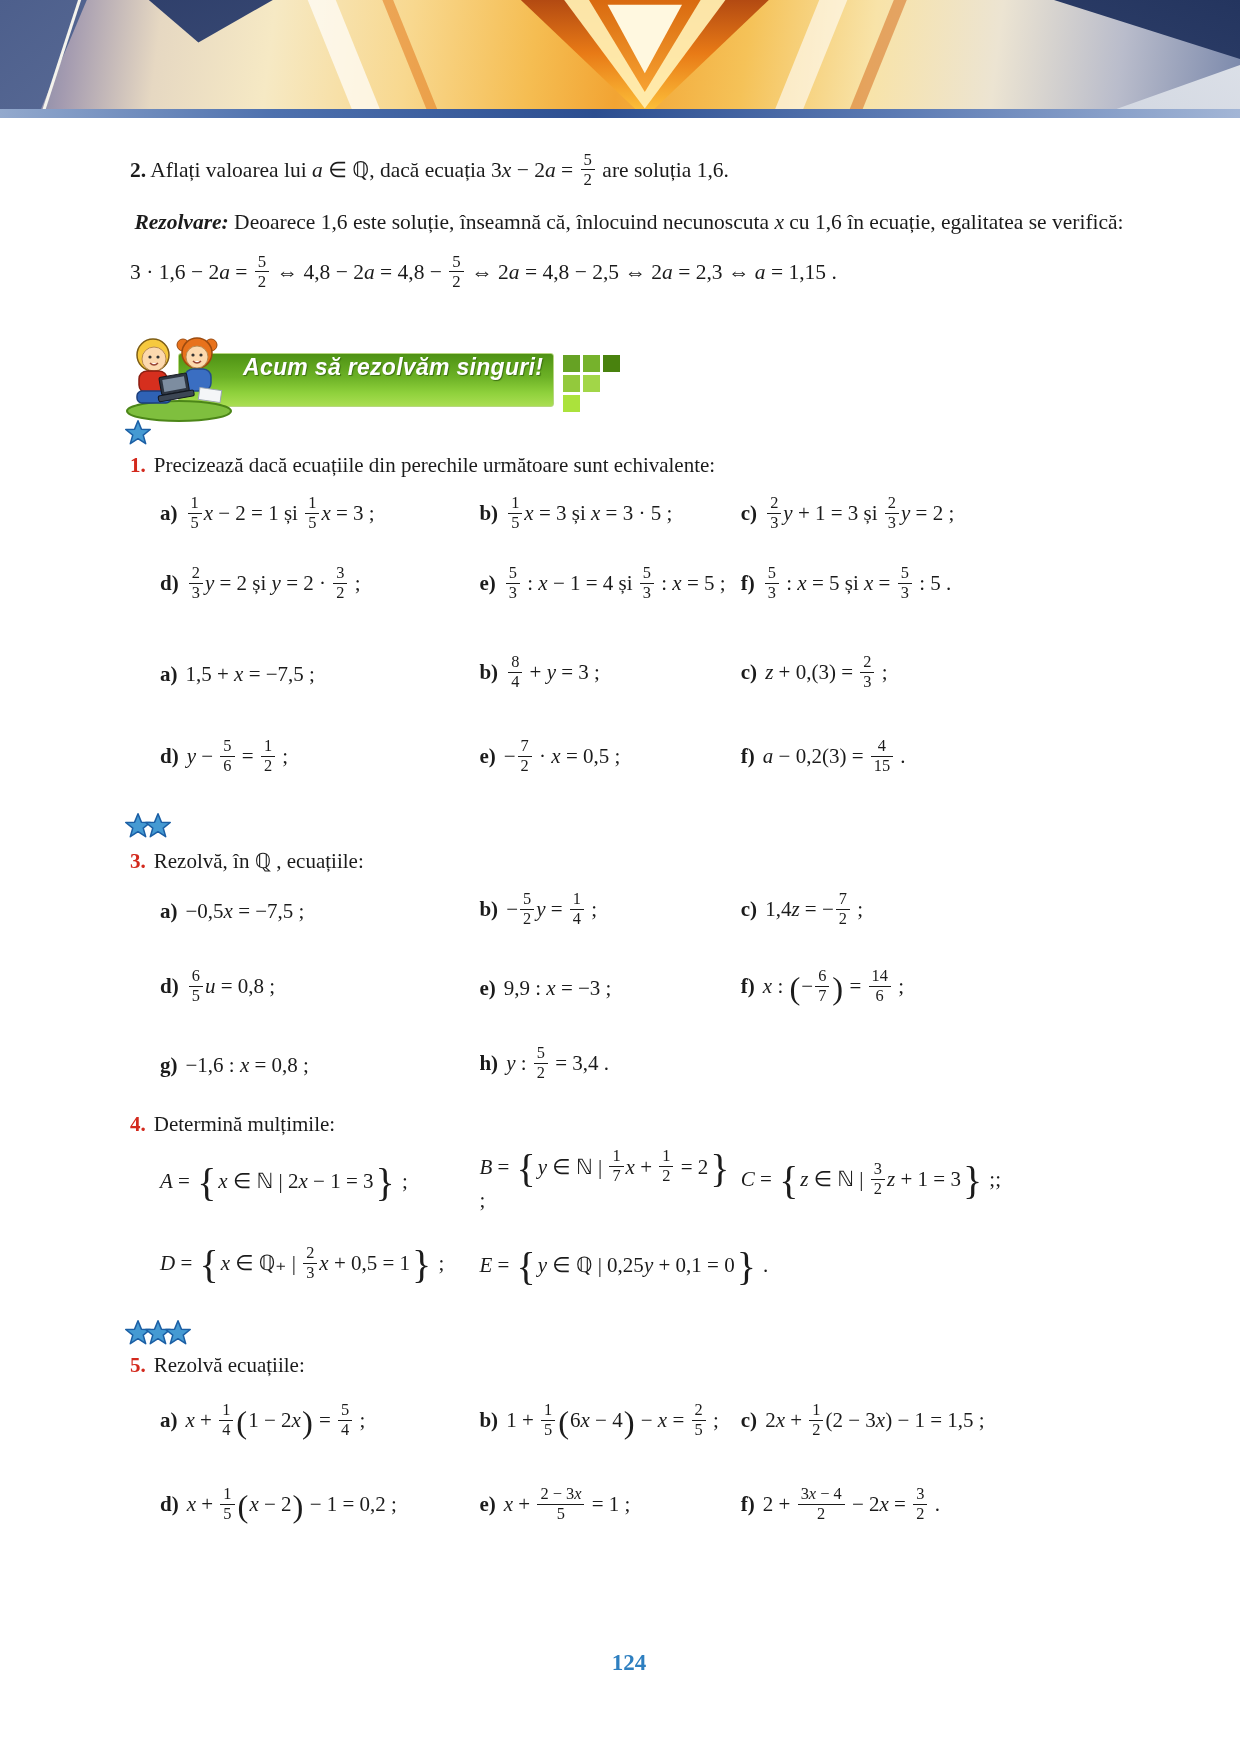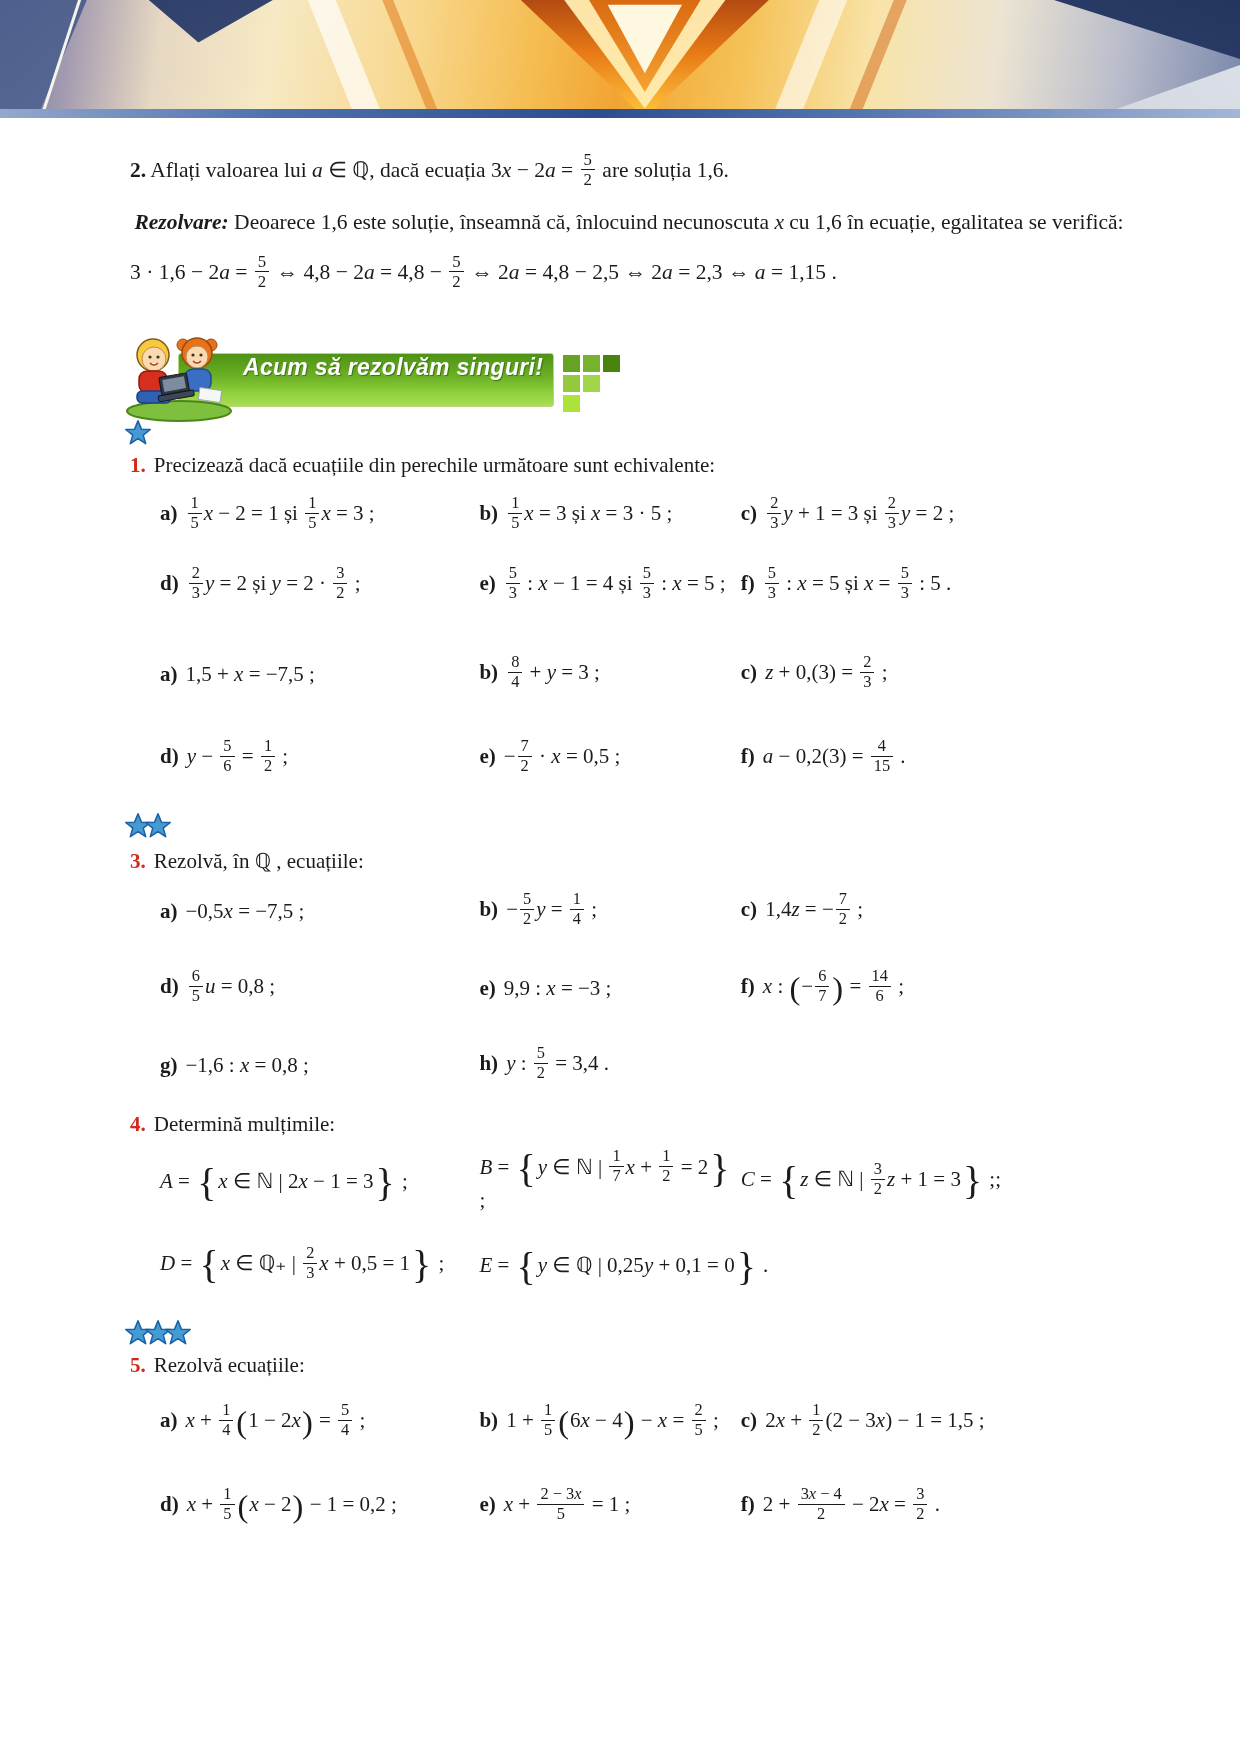--- a/index.html
+++ b/index.html
@@ -235,14 +235,15 @@
         <div class="item"><b class="lbl">b)</b><span>1 + <span class="frac"><span class="fn">1</span><span class="fd">5</span></span><span class="bigp">(</span>6<i>x</i> − 4<span class="bigp">)</span> − <i>x</i> = <span class="frac"><span class="fn">2</span><span class="fd">5</span></span> ;</span></div>
         <div class="item"><b class="lbl">c)</b><span>2<i>x</i> + <span class="frac"><span class="fn">1</span><span class="fd">2</span></span>(2 − 3<i>x</i>) − 1 = 1,5 ;</span></div>
       </div>
       <div class="ex-row tall">
         <div class="item"><b class="lbl">d)</b><span><i>x</i> + <span class="frac"><span class="fn">1</span><span class="fd">5</span></span><span class="bigp">(</span><i>x</i> − 2<span class="bigp">)</span> − 1 = 0,2 ;</span></div>
         <div class="item"><b class="lbl">e)</b><span><i>x</i> + <span class="frac"><span class="fn">2 − 3<i>x</i></span><span class="fd">5</span></span> = 1 ;</span></div>
         <div class="item"><b class="lbl">f)</b><span>2 + <span class="frac"><span class="fn">3<i>x</i> − 4</span><span class="fd">2</span></span> − 2<i>x</i> = <span class="frac"><span class="fn">3</span><span class="fd">2</span></span> .</span></div>
       </div>
     </section>
 
+    <div class="page-number">124</div>
   </div>
 </div>
 
 </body></html>

